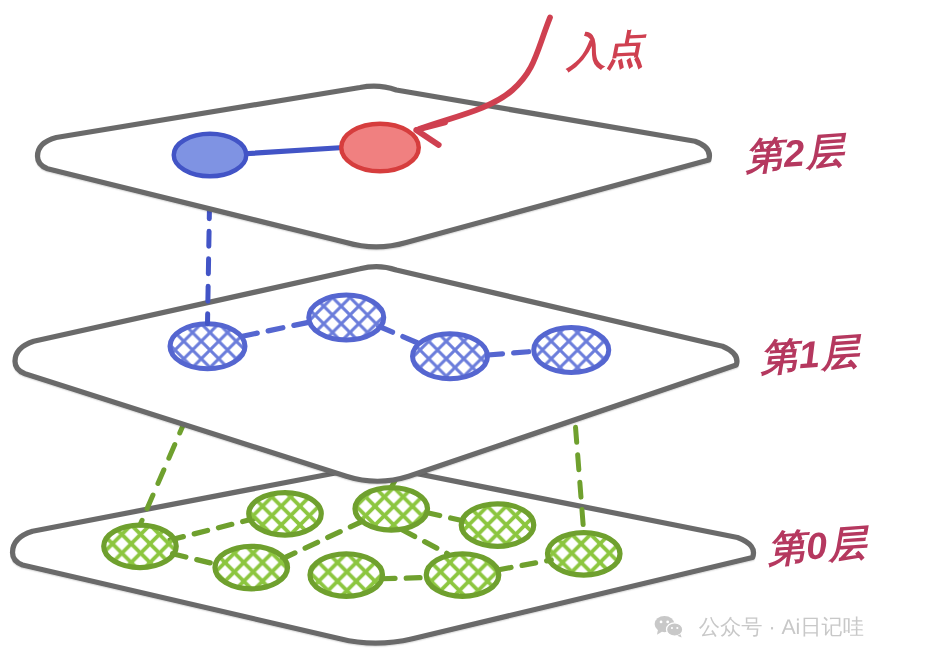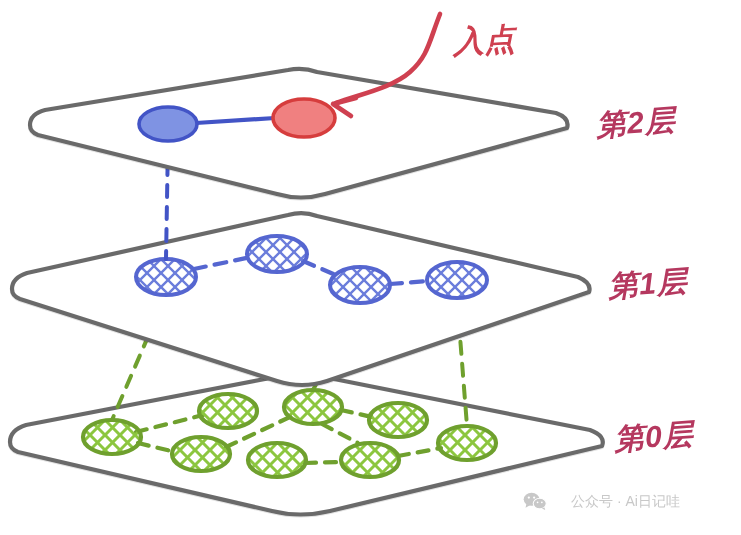--- a/index.html
+++ b/index.html
@@ -57,23 +57,23 @@
     transform: rotate(-3deg);
     font-style: italic;
   }
 
   #watermark {
     position: absolute;
     left: 523px;
     top: 491px;
     display: flex;
     align-items: center;
-    gap: 24px;
+    gap: 12px;
     color: #c8c8c8;
-    font-size: 14px;
+    font-size: 17px;
     font-family: "Liberation Sans", sans-serif;
     white-space: nowrap;
   }
   #watermark .wm-icon { display: block; width: 24px; height: 20px; }
   #watermark .wm-text { line-height: 1; }
 </style>
 </head>
 <body>
 
 <div id="stage">

